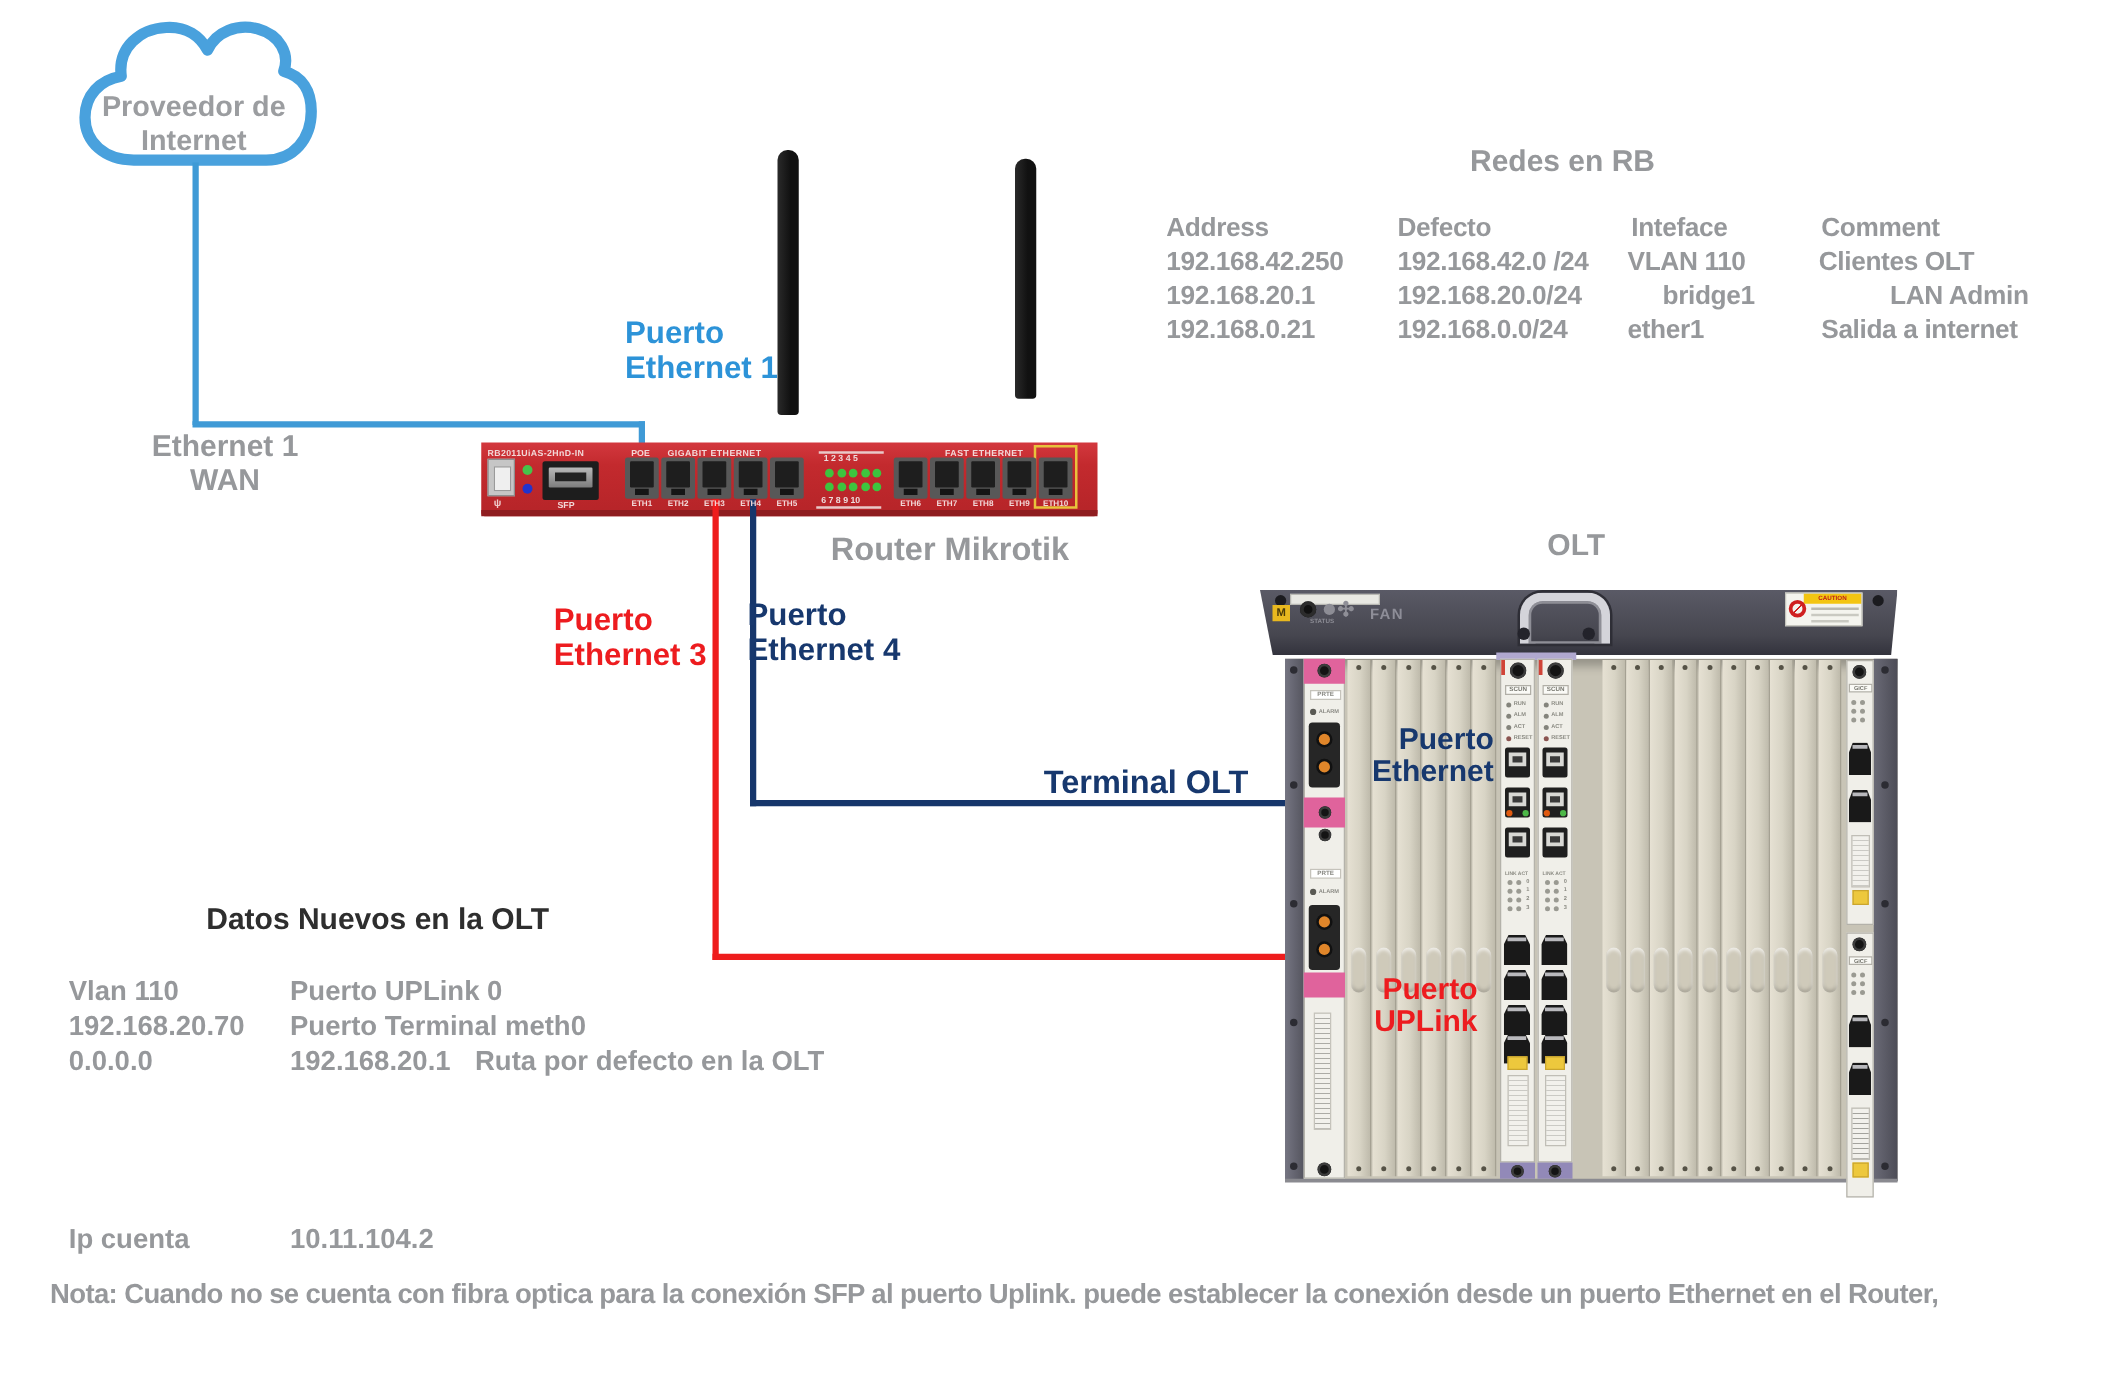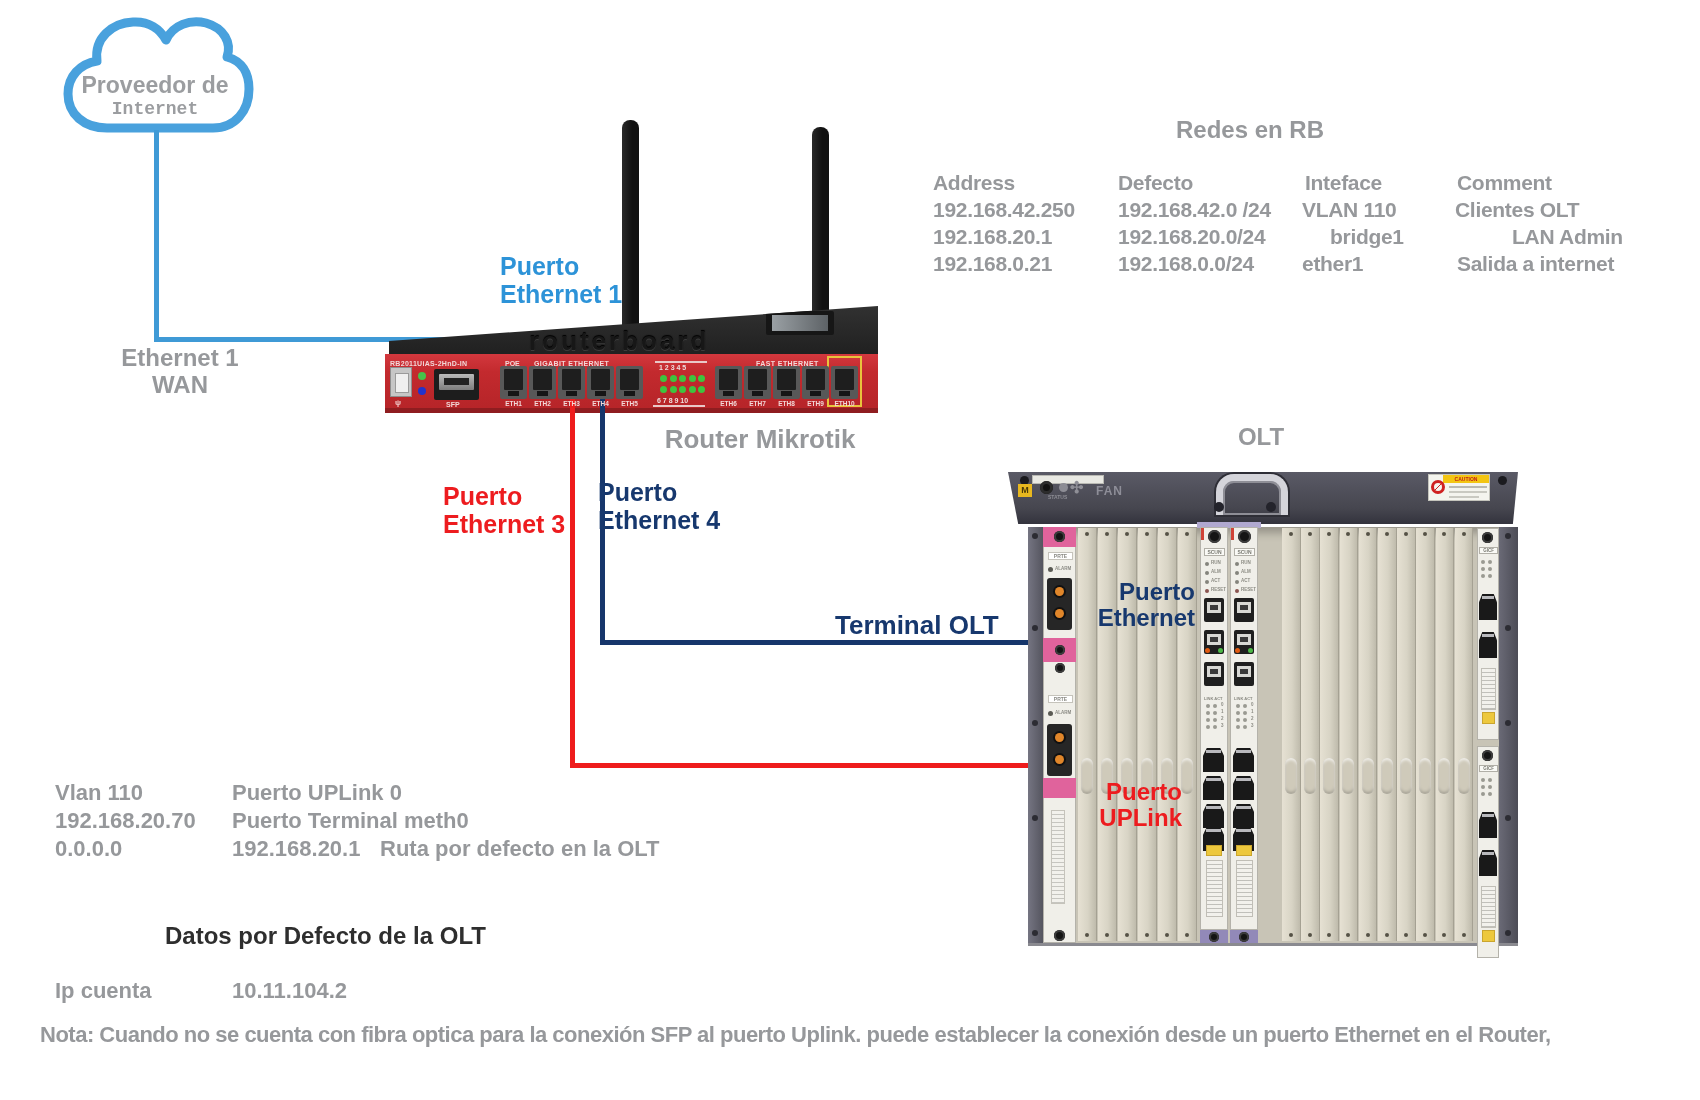--- a/index.html
+++ b/index.html
@@ -27,42 +27,35 @@
 </style>
 </head>
 <body>
 
 <div id="stage">
 
   <svg class="abs" style="left:55px;top:10px;" width="200" height="135" viewBox="0 0 200 135">
     <path d="M158,118 L52,118 C29,118 13,104 13,84 C13,66 25,54 42,51 C39,28 57,13 78,12 C94,11 105,19 111,30 C118,15 135,9 151,13 C169,18 177,33 172,47 C187,51 194,63 194,79 C194,101 180,118 158,118 Z" fill="#ffffff" stroke="#49a1dd" stroke-width="9" stroke-linejoin="round"></path>
   </svg>
   <div class="abs txt" style="left:75px;top:72px;width:160px;text-align:center;font-size:23px;color:#9b9da0;">Proveedor de</div>
-  <div class="abs txt" style="left:75px;top:99px;width:160px;text-align:center;font-size:18px;color:#9b9da0;font-family:Liberation Mono, monospace;">Internet</div>
+  <div class="abs txt" style="left:75px;top:99px;width:160px;text-align:center;font-size:23px;color:#9b9da0;">Internet</div>
 
   <div class="line" style="left:154px;top:130px;width:5px;height:210px;background:#3f9ad6;"></div>
   <div class="line" style="left:154px;top:337px;width:362px;height:5px;background:#3f9ad6;"></div>
   <div class="line" style="left:511px;top:337px;width:5px;height:32px;background:#3f9ad6;"></div>
 
   <div class="abs txt gray" style="left:105px;top:344px;width:150px;text-align:center;font-size:24px;">Ethernet 1</div>
   <div class="abs txt gray" style="left:105px;top:371px;width:150px;text-align:center;font-size:24px;">WAN</div>
 
   <div class="abs txt blue" style="left:500px;top:252px;font-size:25px;">Puerto</div>
   <div class="abs txt blue" style="left:500px;top:280px;font-size:25px;">Ethernet 1</div>
 
   <div class="abs" style="left:622px;top:120px;width:17px;height:212px;background:linear-gradient(90deg,#2a2a2a,#111 60%);border-radius:8px 8px 3px 3px;"></div>
   <div class="abs" style="left:812px;top:127px;width:17px;height:192px;background:linear-gradient(90deg,#2a2a2a,#111 60%);border-radius:8px 8px 3px 3px;"></div>
 
-  <div class="abs" style="left:389px;top:304px;width:489px;height:54px;background:linear-gradient(180deg,#323232,#1f1f1f);clip-path:polygon(0 37px,100% 2px,100% 54px,0 54px);">
-    <div class="tiny" style="left:143px;top:13px;font-size:10px;font-style:italic;color:#3a3a3a;">MikroTik</div>
-    <div class="tiny" style="left:140px;top:22px;font-size:26px;letter-spacing:3px;color:#171717;text-shadow:0 1px 0 #3d3d3d,0 -1px 1px #000;">routerboard</div>
-    <div class="abs" style="left:377px;top:7px;width:68px;height:24px;background:#161616;border-radius:2px;">
-      <div class="abs" style="left:6px;top:4px;width:56px;height:16px;background:linear-gradient(90deg,#9aa0a4,#5d6266);"></div>
-    </div>
-  </div>
 
   <div class="abs" style="left:385px;top:354px;width:493px;height:59px;background:linear-gradient(180deg,#d3383e,#c32a2e 30%,#b52428);border-radius:0 0 3px 3px;">
     <div class="abs" style="left:0;bottom:0;width:100%;height:5px;background:#8f1d20;"></div>
   </div>
 
   <div class="tiny" style="left:390px;top:360px;font-size:7px;color:#f2d8d8;letter-spacing:.3px;">RB2011UiAS-2HnD-IN</div>
   <div class="abs" style="left:390px;top:367px;width:22px;height:30px;background:#c6c6c6;border:1px solid #8e8e8e;box-sizing:border-box;">
     <div class="abs" style="left:4px;top:5px;width:12px;height:18px;background:#efefef;border:1px solid #9a9a9a;"></div>
   </div>
   <div class="tiny" style="left:395px;top:398px;font-size:8px;color:#f0cccc;">ψ</div>
@@ -360,31 +353,31 @@
       <div class="abs" style="left: 1505px; top: 815px; width: 6px; height: 6px; border-radius: 50%; background: rgb(44, 44, 51);"></div>
       <div class="abs" style="left: 1032px; top: 930px; width: 6px; height: 6px; border-radius: 50%; background: rgb(44, 44, 51);"></div>
       <div class="abs" style="left: 1505px; top: 930px; width: 6px; height: 6px; border-radius: 50%; background: rgb(44, 44, 51);"></div>
     </div>
 
   <div class="abs txt navy" style="left:1040px;top:578px;width:155px;text-align:right;font-size:24px;">Puerto</div>
   <div class="abs txt navy" style="left:1040px;top:604px;width:155px;text-align:right;font-size:24px;">Ethernet</div>
   <div class="abs txt red" style="left:1040px;top:778px;width:142px;text-align:right;font-size:24px;">Puerto</div>
   <div class="abs txt red" style="left:1040px;top:804px;width:142px;text-align:right;font-size:24px;">UPLink</div>
 
+  <div class="abs txt blk" style="left:165px;top:722px;font-size:24px;">Datos Nuevos en  la OLT</div>
   <div id="datos-nuevos-rows">
       <div class="abs" style="left: 55px; top: 780px; font-size: 22px; font-weight: bold; color: rgb(150, 152, 155); white-space: nowrap;">Vlan 110</div>
       <div class="abs" style="left: 232px; top: 780px; font-size: 22px; font-weight: bold; color: rgb(150, 152, 155); white-space: nowrap;">Puerto UPLink 0</div>
       <div class="abs" style="left: 55px; top: 808px; font-size: 22px; font-weight: bold; color: rgb(150, 152, 155); white-space: nowrap;">192.168.20.70</div>
       <div class="abs" style="left: 232px; top: 808px; font-size: 22px; font-weight: bold; color: rgb(150, 152, 155); white-space: nowrap;">Puerto Terminal meth0</div>
       <div class="abs" style="left: 55px; top: 836px; font-size: 22px; font-weight: bold; color: rgb(150, 152, 155); white-space: nowrap;">0.0.0.0</div>
       <div class="abs" style="left: 232px; top: 836px; font-size: 22px; font-weight: bold; color: rgb(150, 152, 155); white-space: nowrap;">192.168.20.1</div>
       <div class="abs" style="left: 380px; top: 836px; font-size: 22px; font-weight: bold; color: rgb(150, 152, 155); white-space: nowrap;">Ruta  por defecto en la OLT</div>
     </div>
 
-  <div class="abs txt blk" style="left:165px;top:922px;font-size:24px;">Datos por Defecto de la OLT</div>
   <div class="abs txt gray" style="left:55px;top:978px;font-size:22px;">Ip cuenta</div>
   <div class="abs txt gray" style="left:232px;top:978px;font-size:22px;">10.11.104.2</div>
 
   <div class="abs txt gray" style="left:40px;top:1022px;font-size:22px;letter-spacing:-.5px;">Nota: Cuando no se cuenta con fibra optica para la conexión SFP al puerto Uplink. puede establecer la conexión desde un puerto Ethernet en el Router,</div>
 
 <div class="rport" style="left: 500px; top: 366px; width: 27px; height: 33px;"></div>
     <div class="abs" style="left: 496px; top: 400px; width: 35px; text-align: center; font-size: 6.5px; font-weight: bold; color: rgb(242, 216, 216);">ETH1</div>
     <div class="rport" style="left: 529px; top: 366px; width: 27px; height: 33px;"></div>
     <div class="abs" style="left: 525px; top: 400px; width: 35px; text-align: center; font-size: 6.5px; font-weight: bold; color: rgb(242, 216, 216);">ETH2</div>
     <div class="rport" style="left: 558px; top: 366px; width: 27px; height: 33px;"></div>

